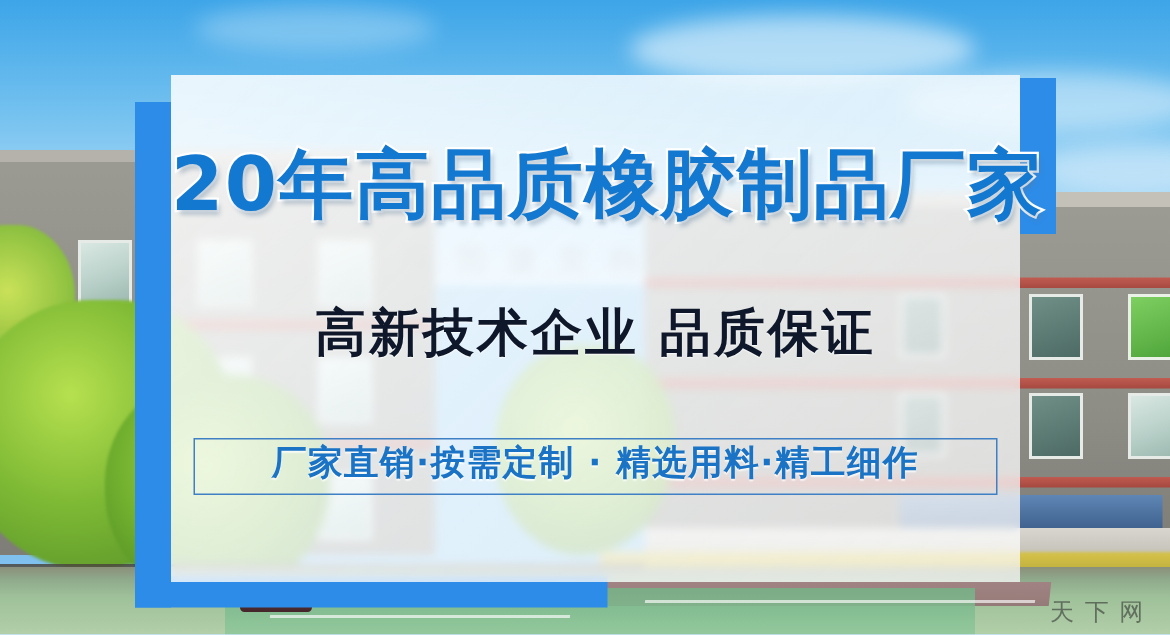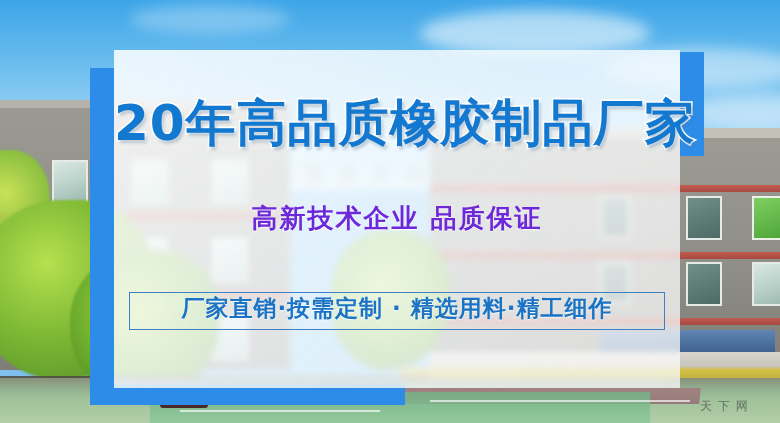--- a/index.html
+++ b/index.html
@@ -129,21 +129,21 @@
     background: linear-gradient(180deg,#4a463c,#6a6558);
     opacity:.85;
   }
   .car {
     position:absolute; left:160px; top:388px; width:48px; height:20px;
     background: linear-gradient(180deg,#6b3b3f,#45262a);
     border-radius: 9px 9px 3px 3px;
   }
   .watermark {
     position:absolute; left:700px; top:398px;
-    font-size:12px; color:rgba(40,40,40,.55);
+    font-size:16px; color:rgba(40,40,40,.55);
     letter-spacing:1px;
     font-family:"DejaVu Sans","Liberation Sans",sans-serif;
   }
 
   
   .frame-left {
     position:absolute; left:90px; top:68px; width:24px; height:337px;
     background:#2d8ce8;
   }
   .frame-bottom {
@@ -179,24 +179,24 @@
     -webkit-text-stroke: 3px #ffffff;
     paint-order: stroke fill;
     text-shadow:
       2px 3px 3px rgba(90,120,150,0.35),
       0 0 1px rgba(255,255,255,0.9);
   }
 
   .subhead {
     position:absolute; left:0; top:155px; width:566px;
     text-align:center;
-    font-size:26px;
+    font-size:34px;
     font-weight:bold;
     line-height:1;
-    color:#6d28d9;
+    color:#0f172a;
     letter-spacing:2px;
     white-space:nowrap;
     text-shadow: 0 1px 1px rgba(255,255,255,0.85);
   }
 
   .tagbox {
     position:absolute; left:15px; top:242px; width:536px; height:38px;
     box-sizing:border-box;
     border:1.5px solid #3f7fc4;
     display:flex; align-items:flex-start; justify-content:center;

